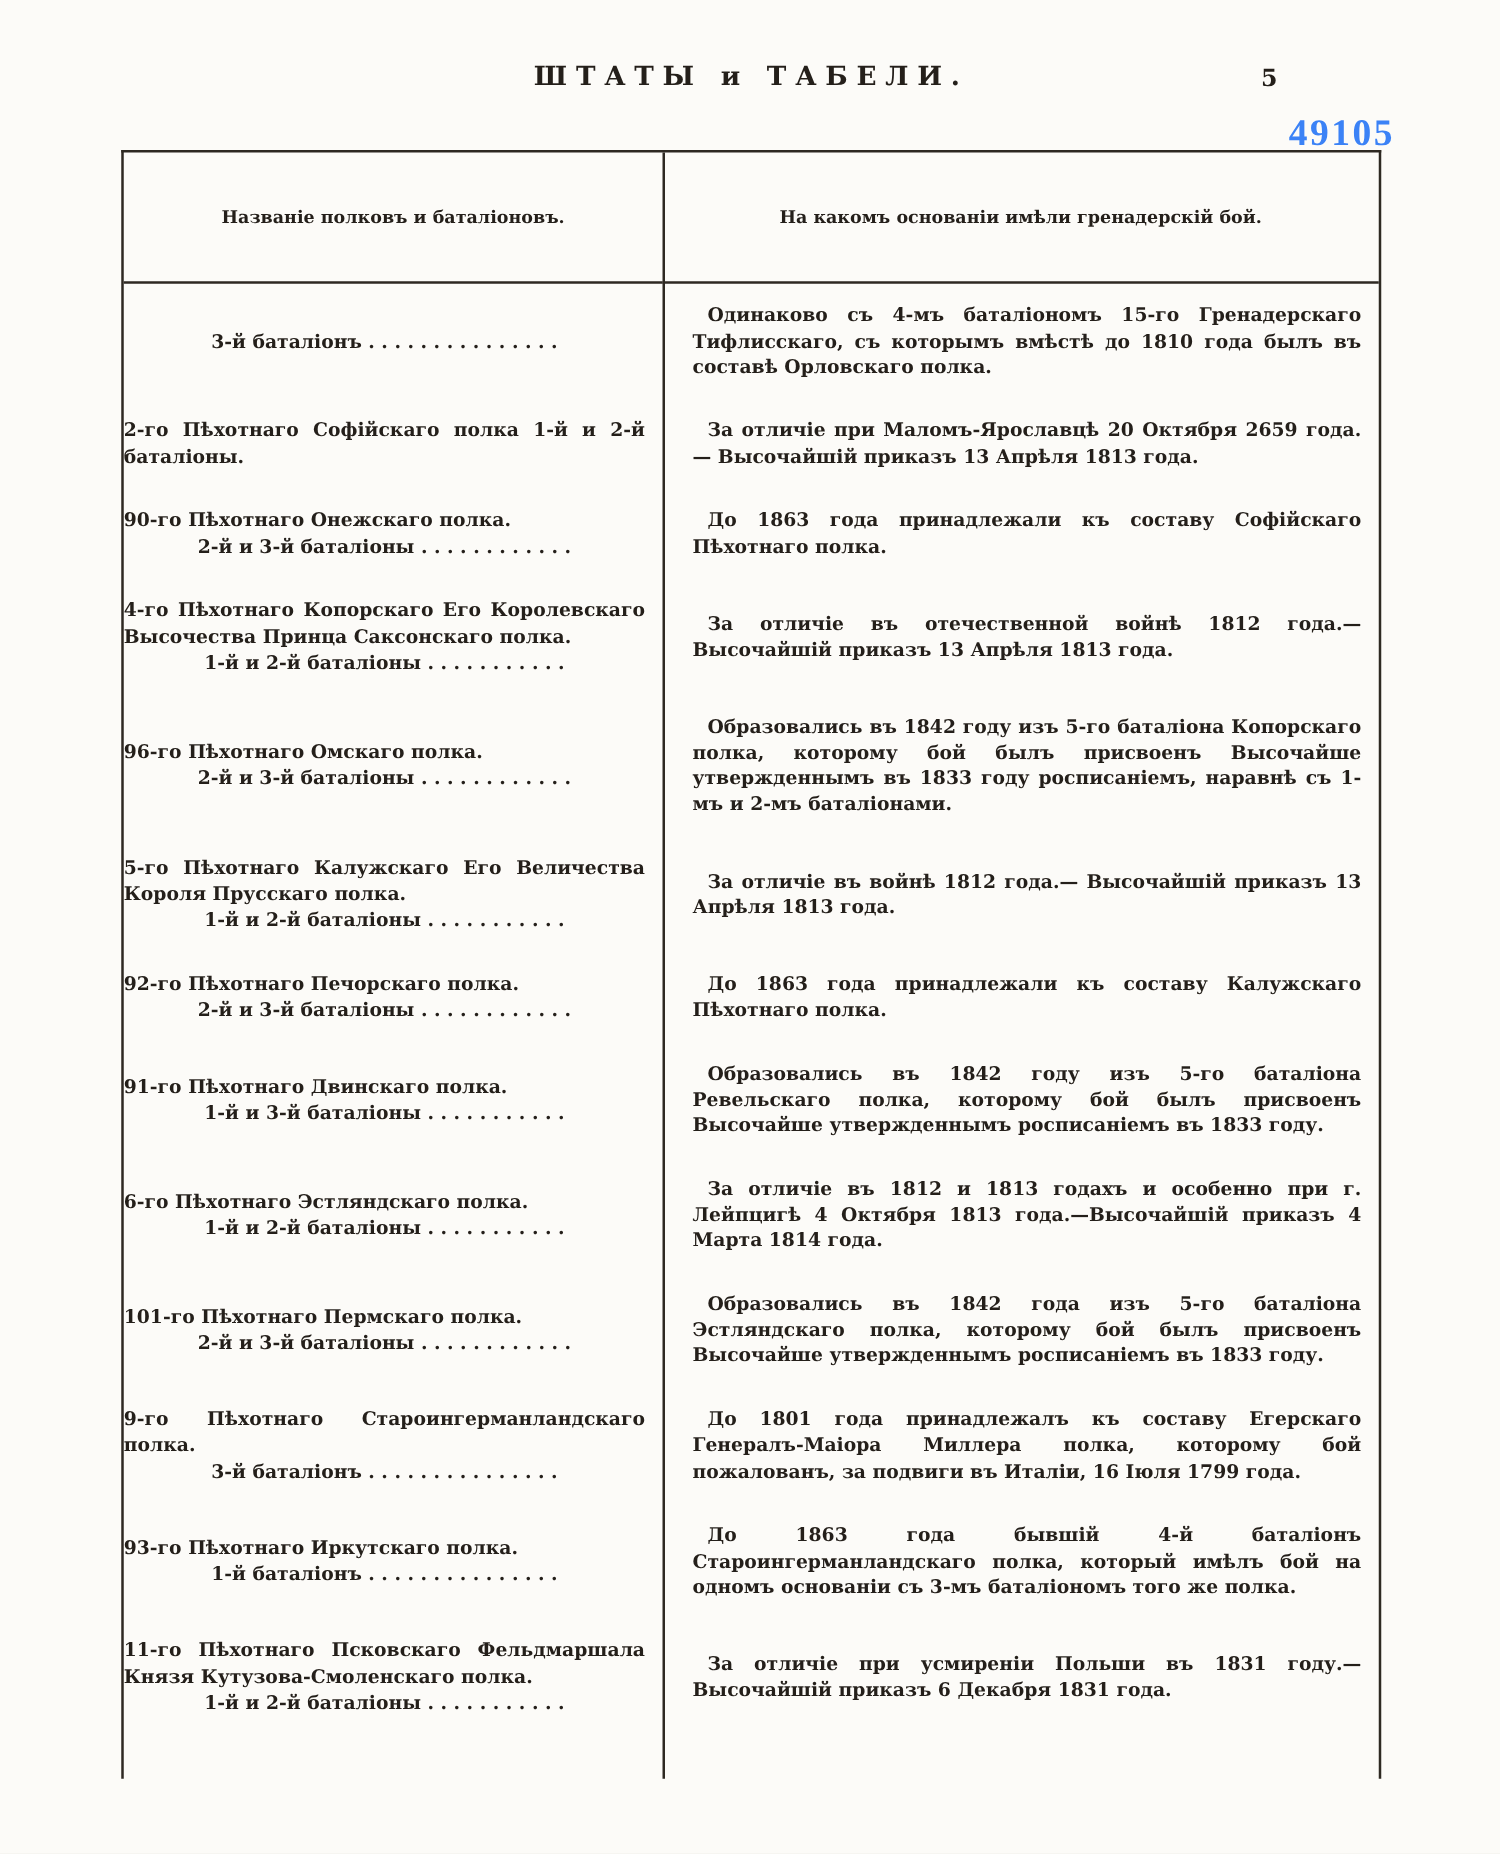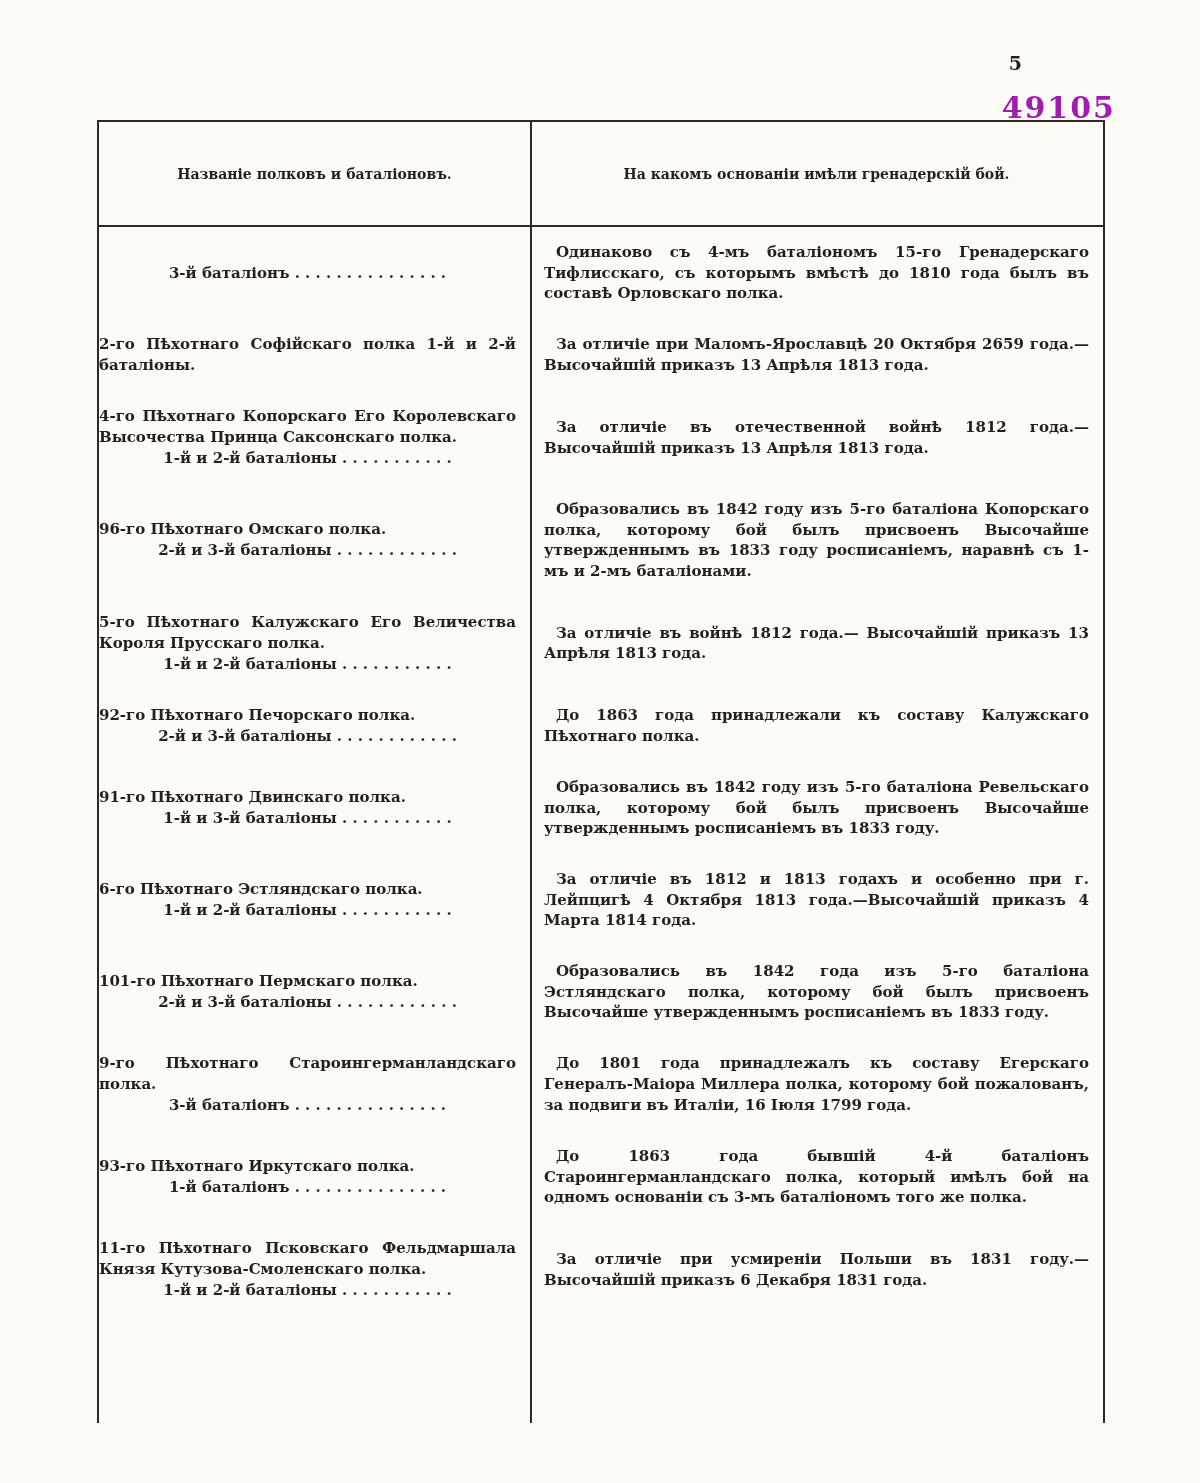--- a/index.html
+++ b/index.html
@@ -22,21 +22,22 @@
     font-size:21px;font-weight:700;letter-spacing:7px;
     display:inline-block;
   }
   .page-num{
     position:absolute;top:52px;right:178px;
     font-size:19px;font-weight:700;
   }
   .stamp{
     position:absolute;top:90px;right:84px;
     font-size:30px;font-weight:700;letter-spacing:2px;
-    color:#a21caf;
+    color:#3b82f6;
+    font-family:Liberation Serif, serif;
   }
   
   .doc-table{
     position:absolute;top:120px;left:97px;
     width:1008px;height:1303px;
     border:2px solid #2e2922;border-bottom:0;
     box-sizing:border-box;
   }
   .vline{
     position:absolute;top:0;bottom:0;left:431px;width:2px;
@@ -51,21 +52,21 @@
     border-bottom:2px solid #2e2922;
     padding:8px 30px;box-sizing:border-box;
   }
   .th.name-col{width:431px;}
   .cell.name{
     width:431px;
     padding:15px 14px 15px 0;
     font-size:15px;font-weight:700;line-height:1.4;
   }
   .cell.basis{
-    padding:15px 14px 15px 14px;
+    padding:15px 14px 15px 24px;
     font-size:15px;font-weight:700;line-height:1.38;
   }
   .regiment{
     text-align:justify;
     -moz-text-align-last:left;text-align-last:left;
   }
   .regiment:empty{display:none;}
   .battalion{
     text-align:center;
     white-space:nowrap;overflow:hidden;
@@ -74,20 +75,23 @@
   .basis p{
     margin:0;text-align:justify;text-indent:12px;
     -moz-text-align-last:left;text-align-last:left;
   }
 </style>
 </head>
 <body>
 
 <div class="page">
 
+  <div class="masthead">
+    <span class="title">ШТАТЫ  и  ТАБЕЛИ.</span>
+  </div>
   <div class="page-num">5</div>
   <div class="stamp">49105</div>
 
   <div class="doc-table">
     <div class="vline"></div>
     <div class="tbl">
 
       <div class="trow">
         <div class="cell th name-col">Названіе полковъ и баталіоновъ.</div>
         <div class="cell th">На какомъ основаніи имѣли гренадерскій бой.</div>
@@ -106,20 +110,29 @@
       <div class="trow">
         <div class="cell name">
           <div class="regiment">2-го Пѣхотнаго Софійскаго полка 1-й и 2-й баталіоны.</div>
 
         </div>
         <div class="cell basis">
           <p>За отличіе при Маломъ-Ярославцѣ 20 Октября 2659 года.— Высочайшій приказъ 13 Апрѣля 1813 года.</p>
         </div>
       </div>
 
+      <div class="trow">
+        <div class="cell name">
+          <div class="regiment">90-го Пѣхотнаго Онежскаго полка.</div>
+          <div class="battalion">2-й и 3-й баталіоны . . . . . . . . . . . .</div>
+        </div>
+        <div class="cell basis">
+          <p>До 1863 года принадлежали къ составу Софійскаго Пѣхотнаго полка.</p>
+        </div>
+      </div>
 
       <div class="trow">
         <div class="cell name">
           <div class="regiment">4-го Пѣхотнаго Копорскаго Его Королевскаго Высочества Принца Саксонскаго полка.</div>
           <div class="battalion">1-й и 2-й баталіоны . . . . . . . . . . .</div>
         </div>
         <div class="cell basis">
           <p>За отличіе въ отечественной войнѣ 1812 года.— Высочайшій приказъ 13 Апрѣля 1813 года.</p>
         </div>
       </div>

